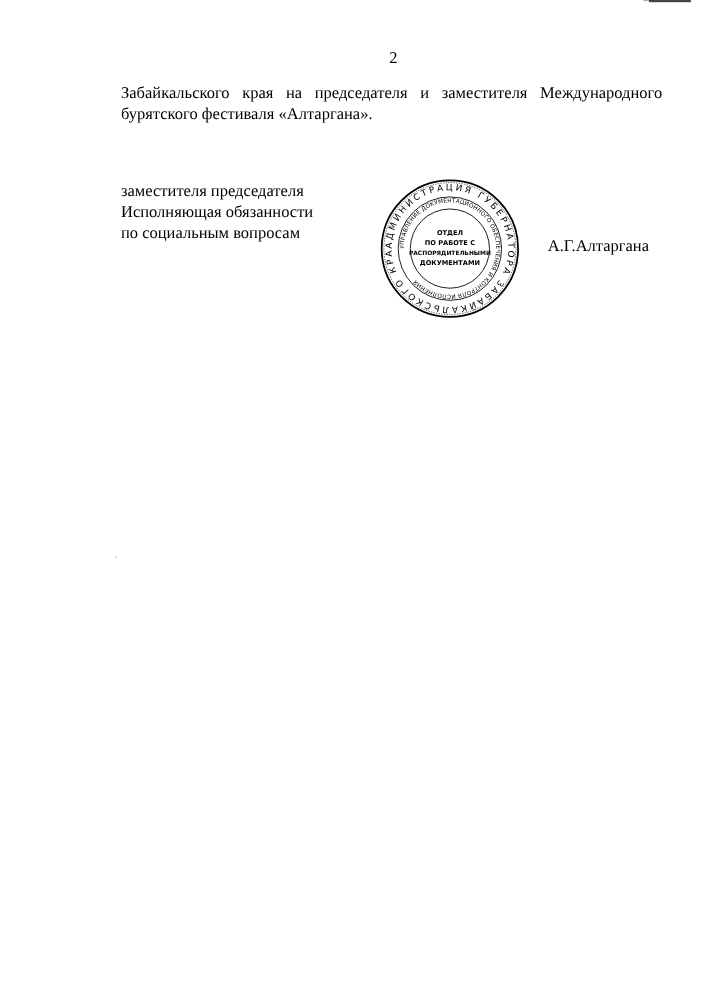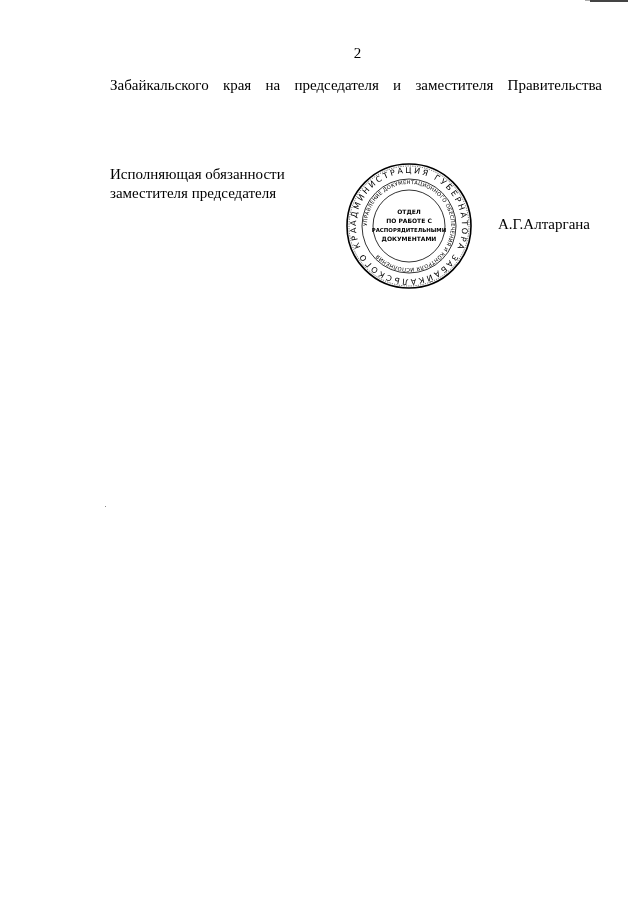--- a/index.html
+++ b/index.html
@@ -25,27 +25,29 @@
 <div class="page-num">2</div>
 
 <div class="para">
   <div class="line1">
     <span>Забайкальского</span>
     <span>края</span>
     <span>на</span>
     <span>председателя</span>
     <span>и</span>
     <span>заместителя</span>
-    <span>Правительства</span>
+    <span>Международного</span>
   </div>
+  <div>бурятского фестиваля «Алтаргана».</div>
 </div>
 
 <div class="signer">
+  <div>заместителя председателя</div>
   <div>Исполняющая обязанности</div>
-  <div>заместителя председателя</div>
+  <div>по социальным вопросам</div>
 </div>
 
 <svg class="stamp" viewBox="0 0 128 128">
   <defs>
     <path id="outerArc" d="M 64,64 m -53,0 a 53,53 0 1,1 106,0 a 53,53 0 1,1 -106,0"></path>
     <path id="innerArc" d="M 64,64 m -42,0 a 42,42 0 1,1 84,0 a 42,42 0 1,1 -84,0"></path>
   </defs>
   <circle cx="64" cy="64" r="62" fill="none" stroke="#000" stroke-width="1.6"></circle>
   <circle cx="64" cy="64" r="60" fill="none" stroke="#000" stroke-width="0.6" stroke-dasharray="1.2 1.2"></circle>
   <circle cx="64" cy="64" r="47" fill="none" stroke="#000" stroke-width="0.8"></circle>

